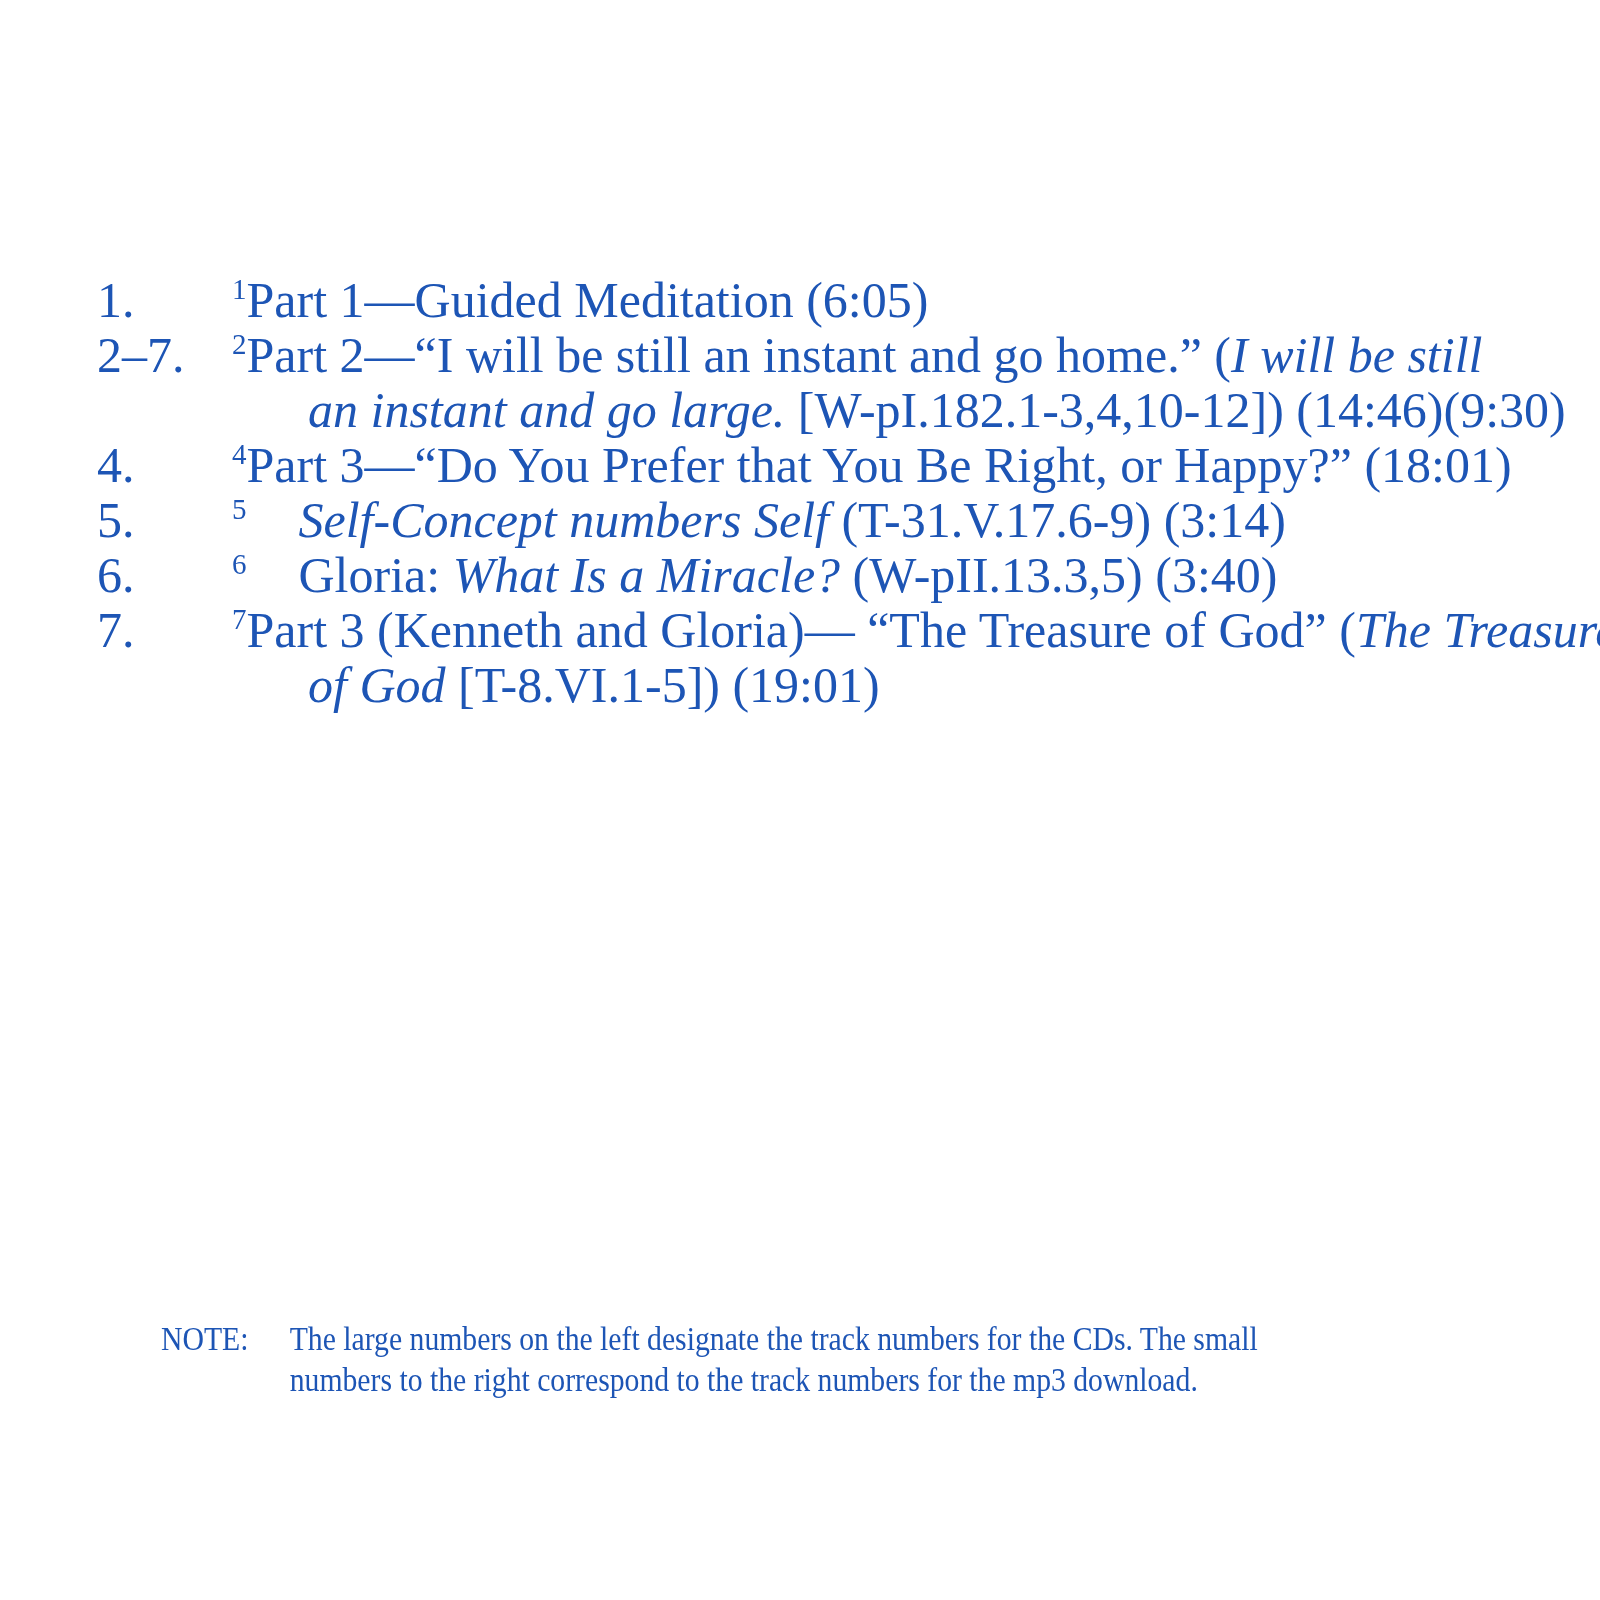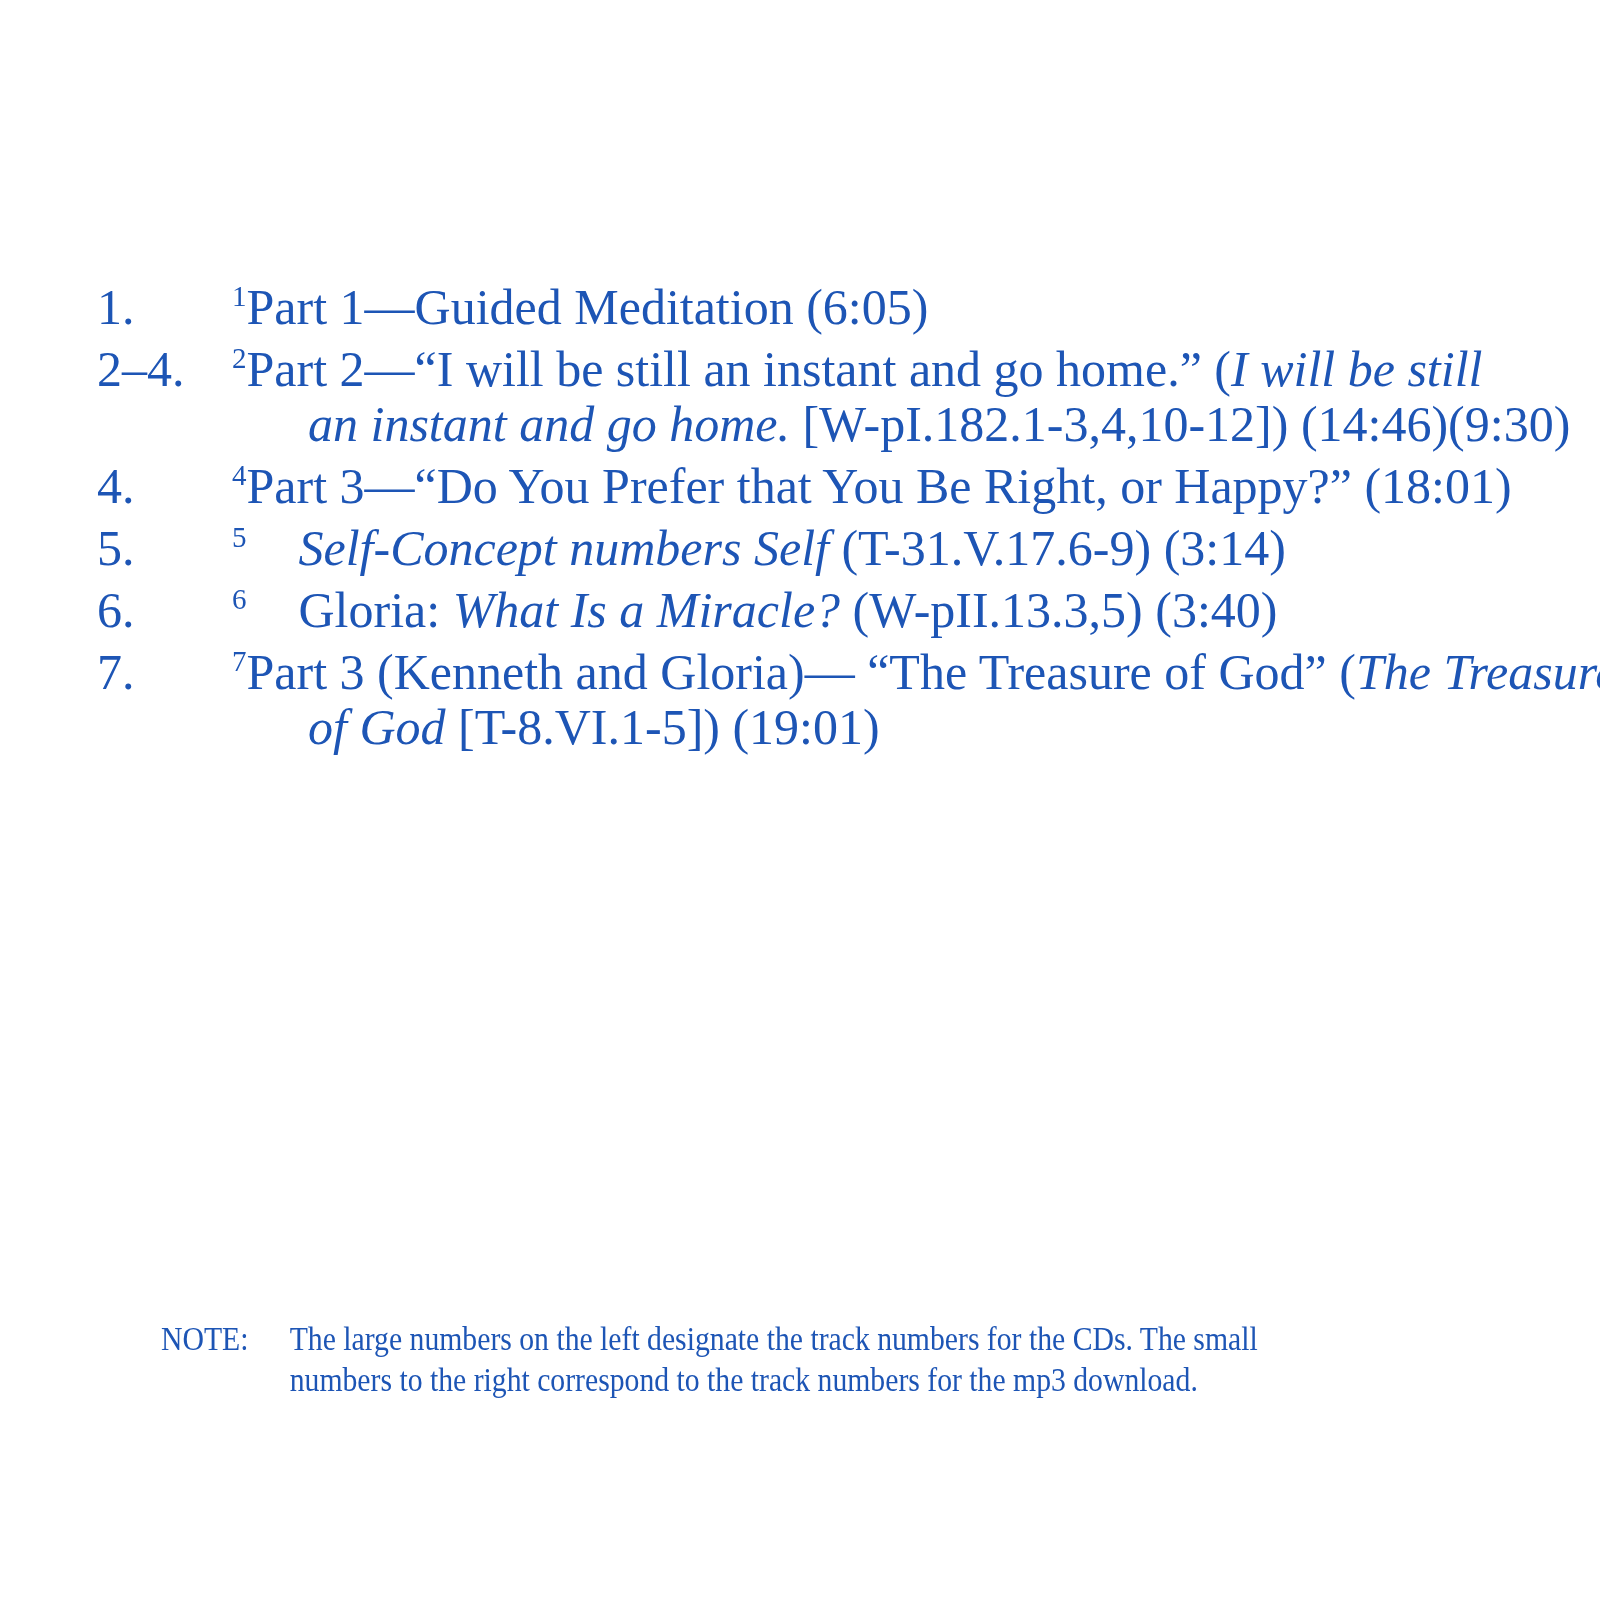--- a/index.html
+++ b/index.html
@@ -25,21 +25,21 @@
     font-size: 50px;
     line-height: 55px;
   }
   .track { position: relative; }
   .track-num {
     position: absolute;
     left: 0;
     top: 0;
     white-space: nowrap;
   }
-  .track-body { margin-left: 135px; margin-top: 7px; }
+  .track-body { margin-left: 135px; }
   .tline { display: block; white-space: nowrap; }
   .tline.cont { margin-left: 76px; }
   .sup {
     font-size: 29px;
     line-height: 0;
     position: relative;
     top: -18px;
   }
   .sup.gap { margin-right: 52px; }
   i { }
@@ -68,24 +68,24 @@
   <div class="tracklist">
 
     <div class="track">
       <span class="track-num">1.</span>
       <div class="track-body">
         <span class="tline"><span class="sup">1</span><span>Part 1—Guided Meditation (6:05)</span></span>
       </div>
     </div>
 
     <div class="track">
-      <span class="track-num">2–4.</span>
+      <span class="track-num">2–7.</span>
       <div class="track-body">
         <span class="tline"><span class="sup">2</span><span>Part 2—“I will be still an instant and go home.” (</span><i>I will be still</i></span>
-        <span class="tline cont"><i>an instant and go home.</i><span> [W-pI.182.1-3,4,10-12]) (14:46)(9:30)</span></span>
+        <span class="tline cont"><i>an instant and go large.</i><span> [W-pI.182.1-3,4,10-12]) (14:46)(9:30)</span></span>
       </div>
     </div>
 
     <div class="track">
       <span class="track-num">4.</span>
       <div class="track-body">
         <span class="tline"><span class="sup">4</span><span>Part 3—“Do You Prefer that You Be Right, or Happy?” (18:01)</span></span>
       </div>
     </div>
 

